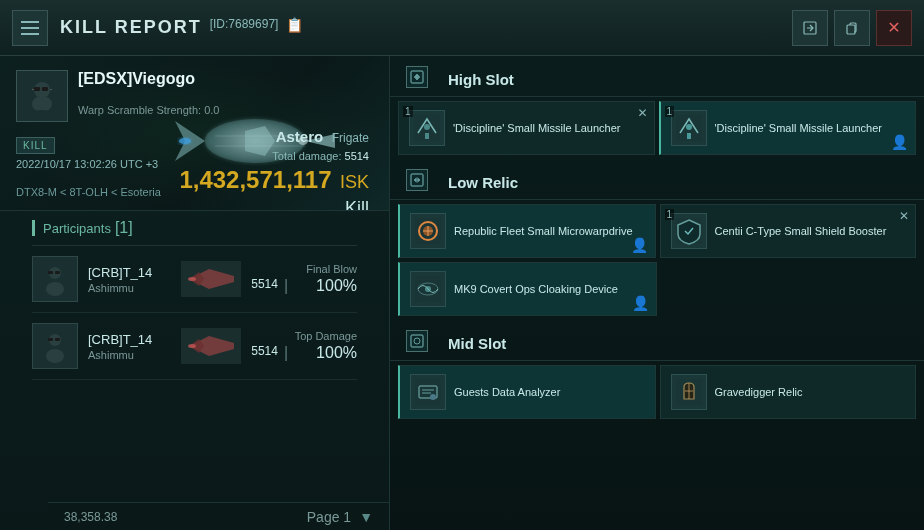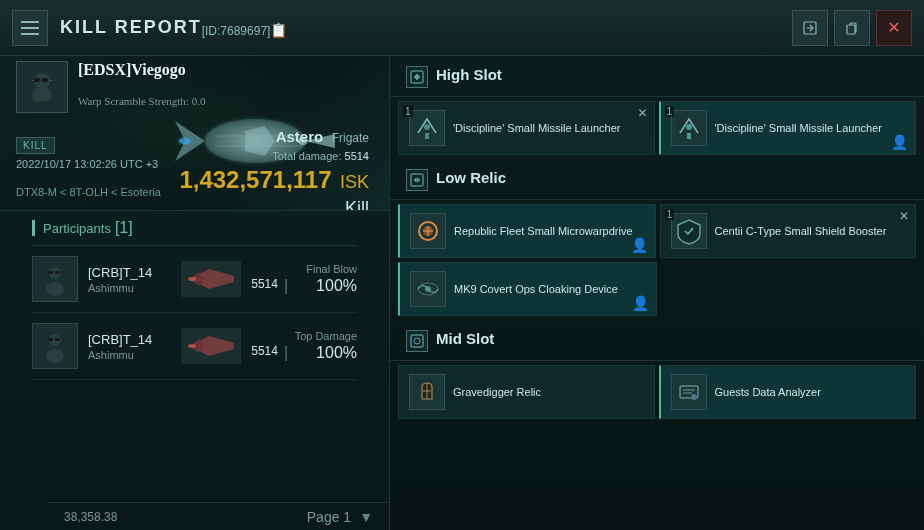--- a/index.html
+++ b/index.html
@@ -38,21 +38,22 @@
       margin-right: 12px;
     }
     .menu-icon span {
       display: block;
       width: 18px;
       height: 2px;
       background: #8ab8b8;
     }
     .title-bar {
       display: flex;
-      align-items: flex-end;
+      align-items: flex-start;
+      gap: 8px;
       flex: 1;
     }
     .kill-report-title {
       font-size: 18px;
       font-weight: bold;
       color: #d0e8e8;
       letter-spacing: 2px;
       text-transform: uppercase;
     }
     .report-id {
@@ -246,22 +247,22 @@
       scrollbar-width: thin;
       scrollbar-color: #2a4444 #0a1414;
     }
     .right-panel::-webkit-scrollbar { width: 6px; }
     .right-panel::-webkit-scrollbar-track { background: #0a1414; }
     .right-panel::-webkit-scrollbar-thumb { background: #2a4444; }
 
     
     .slot-section-header {
       display: flex;
-      align-items: flex-start;
-      gap: 8px;
+      align-items: flex-end;
+      gap: 20px;
       padding: 10px 16px 8px;
       border-bottom: 1px solid #1e3535;
     }
     .slot-icon {
       width: 22px;
       height: 22px;
       border: 1px solid #4a7070;
       background: #0d2828;
       display: flex;
       align-items: center;
@@ -386,21 +387,21 @@
   </div>
 </div>
 
 <div class="main-content">
 
   <div class="left-panel">
 
     <div class="header-area">
       <div class="nebula-bg"></div>
 
-      <div style="position:absolute;top:5px;left:16px;display:flex;gap:10px;align-items:flex-start;font-family:Liberation Serif, serif;">
+      <div style="position:absolute;top:14px;left:16px;display:flex;gap:10px;align-items:flex-start;">
         <div class="avatar">
 
           <svg width="48" height="48" viewBox="0 0 48 48">
             <rect width="48" height="48" fill="#1a3030"></rect>
 
             <circle cx="24" cy="18" r="8" fill="#2a4040"></circle>
             <rect x="16" y="15" width="6" height="4" rx="1" fill="#1a1a1a"></rect>
             <rect x="24" y="15" width="6" height="4" rx="1" fill="#1a1a1a"></rect>
             <rect x="22" y="17" width="2" height="1" fill="#333"></rect>
             <rect x="14" y="17" width="2" height="1" fill="#555"></rect>
@@ -655,41 +656,41 @@
       <div class="slot-icon">
         <svg width="14" height="14" viewBox="0 0 14 14">
           <rect x="1" y="1" width="12" height="12" rx="1" stroke="#7ab8b8" stroke-width="1" fill="none"></rect>
           <circle cx="7" cy="7" r="3" stroke="#7ab8b8" stroke-width="0.8" fill="none"></circle>
         </svg>
       </div>
       <span class="slot-title">Mid Slot</span>
     </div>
     <div class="slot-items-row">
 
-      <div class="slot-item">
-        <div class="slot-item-icon">
-          <svg width="30" height="30" viewBox="0 0 30 30">
-            <rect x="2" y="2" width="26" height="26" rx="2" fill="#1a3535"></rect>
-            <path d="M10 22 L10 10 Q10 6 15 6 Q20 6 20 10 L20 22 Z" stroke="#c0a060" stroke-width="1.2" fill="#2a2010" opacity="0.8"></path>
-            <line x1="15" y1="6" x2="15" y2="22" stroke="#c0a060" stroke-width="0.8"></line>
-            <line x1="11" y1="14" x2="19" y2="14" stroke="#c0a060" stroke-width="0.8"></line>
-          </svg>
-        </div>
-        <div class="slot-item-name">Gravedigger Relic</div>
-      </div>
-
       <div class="slot-item teal-highlight">
         <div class="slot-item-icon">
           <svg width="30" height="30" viewBox="0 0 30 30">
             <rect x="2" y="2" width="26" height="26" rx="2" fill="#1a3535"></rect>
             <rect x="6" y="9" width="18" height="12" rx="1" stroke="#7ab8b8" stroke-width="1" fill="none"></rect>
             <line x1="9" y1="13" x2="21" y2="13" stroke="#7ab8b8" stroke-width="0.8"></line>
             <line x1="9" y1="16" x2="18" y2="16" stroke="#7ab8b8" stroke-width="0.8"></line>
             <circle cx="20" cy="20" r="3" fill="#4a7888"></circle>
           </svg>
         </div>
         <div class="slot-item-name">Guests Data Analyzer</div>
       </div>
+
+      <div class="slot-item">
+        <div class="slot-item-icon">
+          <svg width="30" height="30" viewBox="0 0 30 30">
+            <rect x="2" y="2" width="26" height="26" rx="2" fill="#1a3535"></rect>
+            <path d="M10 22 L10 10 Q10 6 15 6 Q20 6 20 10 L20 22 Z" stroke="#c0a060" stroke-width="1.2" fill="#2a2010" opacity="0.8"></path>
+            <line x1="15" y1="6" x2="15" y2="22" stroke="#c0a060" stroke-width="0.8"></line>
+            <line x1="11" y1="14" x2="19" y2="14" stroke="#c0a060" stroke-width="0.8"></line>
+          </svg>
+        </div>
+        <div class="slot-item-name">Gravedigger Relic</div>
+      </div>
     </div>
 
   </div>
 
 </div>
 
 </body></html>

